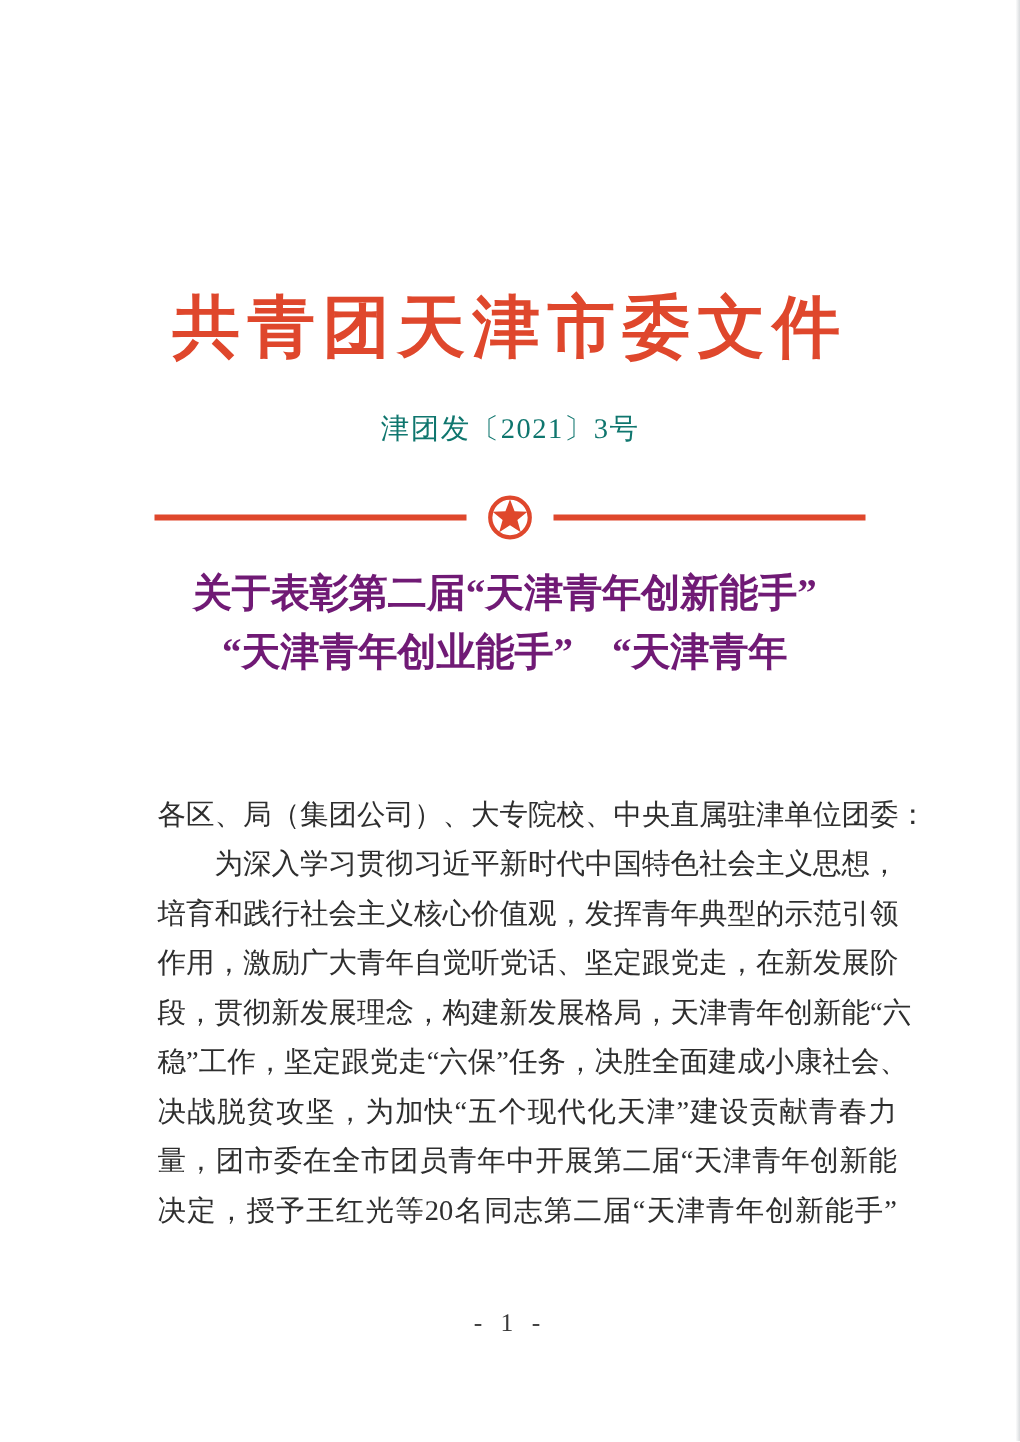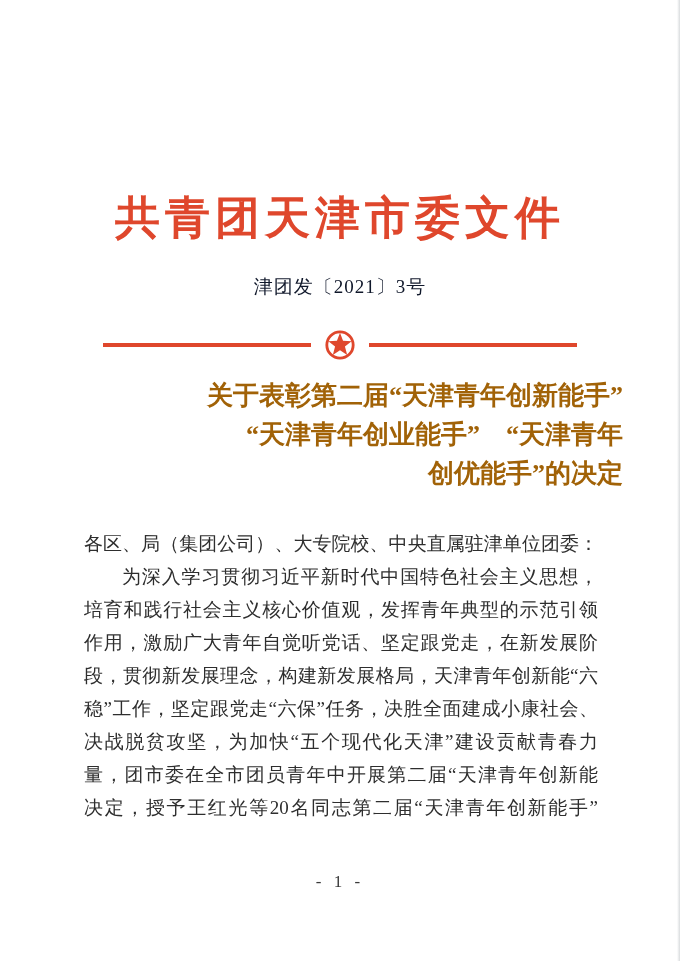--- a/index.html
+++ b/index.html
@@ -38,21 +38,21 @@
     white-space: nowrap;
   }
   .doc-number {
     position: absolute;
     top: 276px;
     left: 0;
     width: 100%;
     text-align: center;
     font-size: 19px;
     line-height: 22px;
-    color: #0f172a;
+    color: #0f766e;
     letter-spacing: 1px;
   }
   .divider {
     position: absolute;
     top: 331px;
     left: 103px;
     width: 474px;
     height: 28px;
     display: flex;
     align-items: center;
@@ -66,40 +66,41 @@
     width: 32px;
     height: 32px;
     margin: 0 13px;
     flex: 0 0 auto;
     display: block;
   }
   .doc-title {
     position: absolute;
     top: 376px;
     left: 40px;
-    right: 57px;
-    text-align: right;
+    right: 47px;
+    text-align: center;
     font-size: 26px;
     line-height: 39px;
     font-weight: bold;
-    color: #a16207;
+    color: #701a75;
   }
   .body-text {
     position: absolute;
     top: 527px;
     left: 84px;
     width: 514px;
     font-size: 19px;
     line-height: 33px;
     color: #2e2e2e;
   }
   .bline {
     text-align: justify;
     text-align-last: justify;
     white-space: nowrap;
+    margin-left: 21px;
   }
   .bline.indent {
     text-indent: 2em;
   }
   .page-number {
     position: absolute;
     top: 871px;
     left: 0;
     width: 100%;
     text-align: center;
@@ -125,21 +126,20 @@
         <circle cx="17" cy="17" r="14" fill="none" stroke="#df472c" stroke-width="3"></circle>
         <path d="M17,4 L20.23,12.55 L29.36,12.98 L22.23,18.70 L24.64,27.52 L17,22.5 L9.36,27.52 L11.77,18.70 L4.64,12.98 L13.77,12.55 Z" fill="#df472c"></path>
       </svg>
     </span>
     <span class="rule"></span>
   </div>
 
   <div class="doc-title">
     <div>关于表彰第二届“天津青年创新能手”</div>
     <div>“天津青年创业能手”　“天津青年</div>
-    <div>创优能手”的决定</div>
   </div>
 
   <div class="body-text">
     <div class="bline">各区、局（集团公司）、大专院校、中央直属驻津单位团委：</div>
     <div class="bline indent">为深入学习贯彻习近平新时代中国特色社会主义思想，</div>
     <div class="bline">培育和践行社会主义核心价值观，发挥青年典型的示范引领</div>
     <div class="bline">作用，激励广大青年自觉听党话、坚定跟党走，在新发展阶</div>
     <div class="bline">段，贯彻新发展理念，构建新发展格局，天津青年创新能“六</div>
     <div class="bline">稳”工作，坚定跟党走“六保”任务，决胜全面建成小康社会、</div>
     <div class="bline">决战脱贫攻坚，为加快“五个现代化天津”建设贡献青春力</div>

